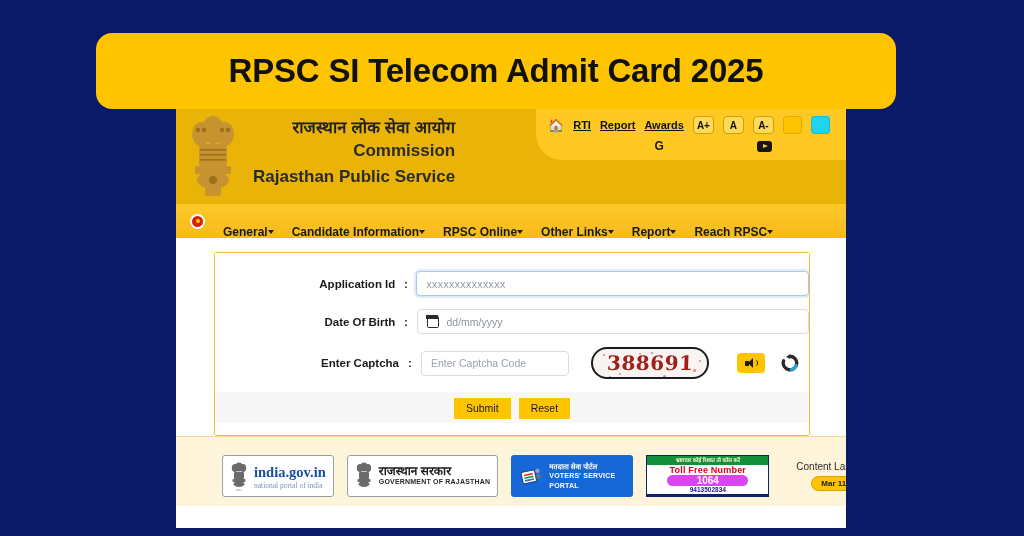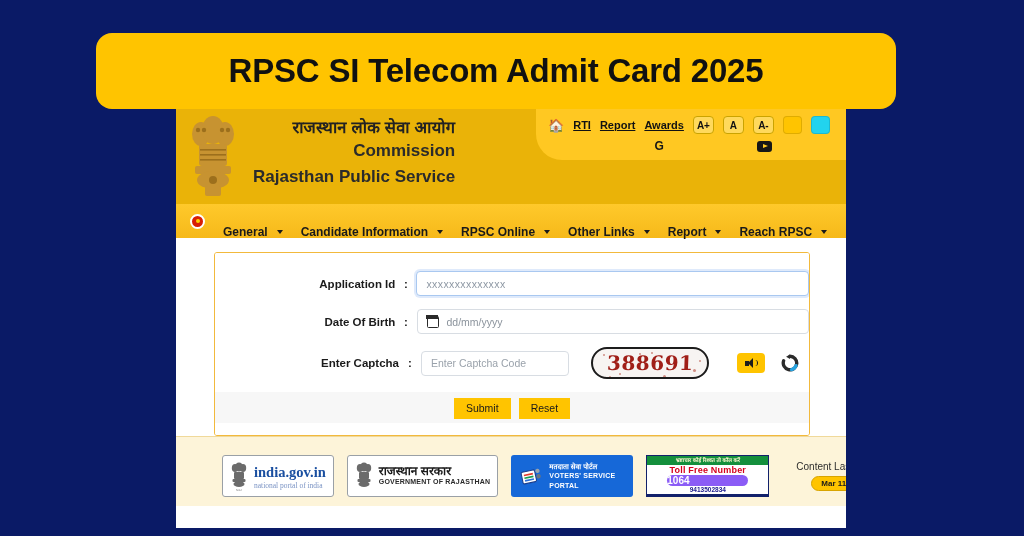--- a/index.html
+++ b/index.html
@@ -180,21 +180,21 @@
     width:4px;height:4px;border-radius:50%;
     background:#ffd000;
   }
   .nav-item {
     font-size: 12px;
     font-weight: bold;
     color: #1a1a1a;
     white-space: nowrap;
     display: flex;
     align-items: center;
-    gap: 9px;
+    gap: 0;
     margin-top: 22px;
   }
   .caret {
     width: 0; height: 0;
     border-left: 3.5px solid transparent;
     border-right: 3.5px solid transparent;
     border-top: 4.5px solid #1a1a1a;
   }
 
   
@@ -444,24 +444,25 @@
   }
   .acb-mid {
     color: #d6001c;
     font-size: 9px;
     font-weight: bold;
     text-align: center;
     line-height: 10px;
     letter-spacing: .2px;
   }
   .acb-num {
-    background: #8b5cf6;
+    background: #d946ef;
     color: #ffffff;
     font-size: 10px;
     font-weight: bold;
+    text-align: center;
     line-height: 11px;
     border-radius: 7px;
     margin: 0 20px;
   }
   .acb-alt {
     color: #1a1a8c;
     font-size: 6.5px;
     font-weight: bold;
     text-align: center;
     line-height: 8px;

